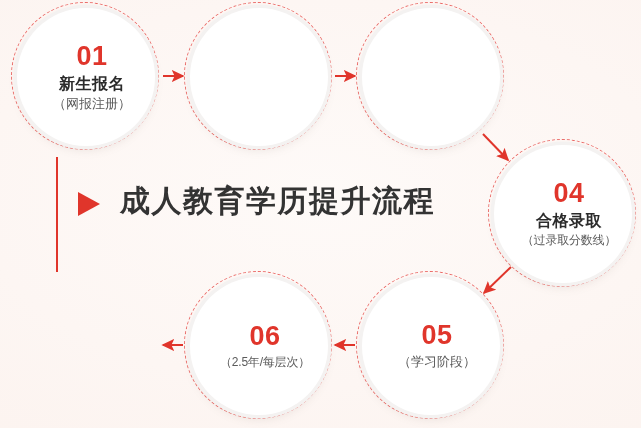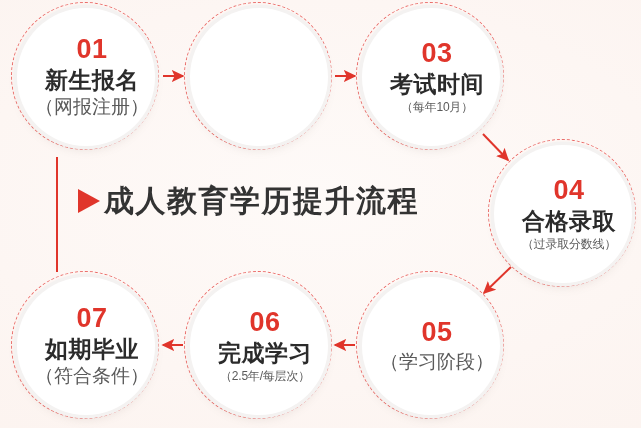--- a/index.html
+++ b/index.html
@@ -58,30 +58,30 @@
   .num {
     color: #e0352b;
     font-size: 27px;
     font-weight: bold;
     letter-spacing: 0.5px;
     display: block;
     margin-bottom: 6px;
   }
   .title {
     color: #2b2b2b;
-    font-size: 23px;
+    font-size: 16px;
     font-weight: bold;
     letter-spacing: 0.5px;
     display: block;
     margin-bottom: 5px;
     white-space: nowrap;
   }
   .sub {
     color: #5a5a5a;
-    font-size: 19px;
+    font-size: 13px;
     font-weight: normal;
     display: block;
     white-space: nowrap;
   }
   .sub.tight { font-size: 12px; letter-spacing: -0.2px; }
 
   
   #node-01 { left: 11px;  top: 2px;   }
   #node-02 { left: 184px; top: 2px;   }
   #node-03 { left: 356px; top: 2px;   }
@@ -89,22 +89,22 @@
   #node-05 { left: 356px; top: 271px; }
   #node-06 { left: 184px; top: 271px; }
   #node-07 { left: 11px;  top: 271px; }
 
   
   #headline {
     position: absolute;
     left: 78px;
     top: 186px;
     display: flex;
-    align-items: center;
-    gap: 4px;
+    align-items: flex-end;
+    gap: 20px;
     white-space: nowrap;
   }
   #headline .marker {
     width: 0; height: 0;
     border-top: 12px solid transparent;
     border-bottom: 12px solid transparent;
     border-left: 22px solid #e0352b;
     flex: 0 0 auto;
   }
   #headline .headline-text {
@@ -150,25 +150,20 @@
       <span class="sub">（网报注册）</span>
     </div>
   </div>
 
   <div class="node" id="node-02">
     <div class="disc"></div>
   </div>
 
   <div class="node" id="node-03">
     <div class="disc"></div>
-    <div class="inner">
-      <span class="num">03</span>
-      <span class="title">考试时间</span>
-      <span class="sub tight">（每年10月）</span>
-    </div>
   </div>
 
   <div class="node" id="node-04">
     <div class="disc"></div>
     <div class="inner">
       <span class="num">04</span>
       <span class="title">合格录取</span>
       <span class="sub tight">（过录取分数线）</span>
     </div>
   </div>
@@ -178,32 +173,23 @@
     <div class="inner">
       <span class="num">05</span>
       <span class="sub">（学习阶段）</span>
     </div>
   </div>
 
   <div class="node" id="node-06">
     <div class="disc"></div>
     <div class="inner">
       <span class="num">06</span>
-      <span class="title">完成学习</span>
       <span class="sub tight">（2.5年/每层次）</span>
     </div>
   </div>
 
-  <div class="node" id="node-07">
-    <div class="disc"></div>
-    <div class="inner">
-      <span class="num">07</span>
-      <span class="title">如期毕业</span>
-      <span class="sub">（符合条件）</span>
-    </div>
-  </div>
 
   <div id="headline">
     <span class="marker"></span>
     <span class="headline-text">成人教育学历提升流程</span>
   </div>
 
 </div>
 
 </body></html>

